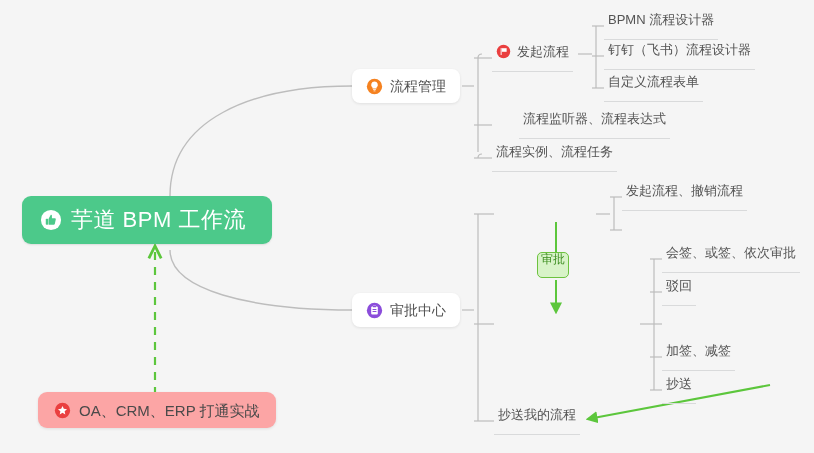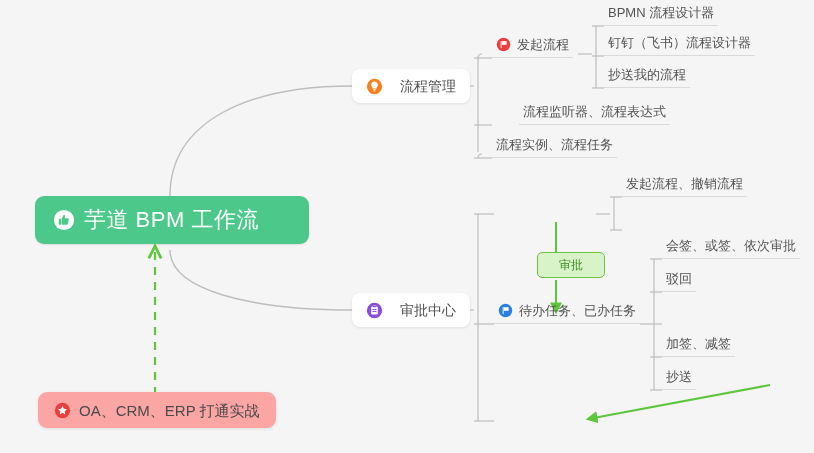--- a/index.html
+++ b/index.html
@@ -28,61 +28,61 @@
     color:#ffffff;
     font-size:22px;
     letter-spacing:.5px;
     white-space:nowrap;
     line-height:1;
   }
 
   
   .card-node{
     position:absolute;
-    display:flex;align-items:center;gap:17px;
+    display:flex;align-items:center;gap:7px;
     background:#ffffff;
     border-radius:8px;
     padding:0 14px;
     height:34px;
     box-shadow:0 1px 3px rgba(0,0,0,.09);
     box-sizing:border-box;
   }
   .card-label{
     color:#505050;
     font-size:14px;
     white-space:nowrap;
     line-height:1;
   }
 
   
   .leaf-node{
     position:absolute;
     display:flex;align-items:center;gap:6px;
-    height:26px;
+    height:40px;
     padding:0 4px 0 4px;
     border-bottom:1px solid #d9dadb;
     box-sizing:border-box;
     white-space:nowrap;
   }
   .leaf-label{
     color:#545454;
     font-size:13px;
     line-height:1;
     white-space:nowrap;
   }
 
   
   .badge-node{
     position:absolute;
-    display:flex;align-items:center;justify-content:center;
+    display:flex;justify-content:center;
     background:#d8f3c8;
     border:1px solid #6dc23f;
     border-radius:5px;
     height:26px;
-    padding:0 21px;
+    padding:0 3px;
     box-sizing:border-box;
   }
   .badge-label{color:#3f8f22;font-size:12px;line-height:1;white-space:nowrap;}
 
   
   .callout-node{
     position:absolute;
     display:flex;align-items:center;gap:8px;
     background:#fca5a5;
     border-radius:9px;
@@ -154,21 +154,21 @@
 
     <path d="M155,395 L155,246" fill="none" stroke="#5cc63c" stroke-width="2.2" stroke-dasharray="8 7" marker-end="url(#arrowGreenOpen)"></path>
 
     <path d="M556,222 L556,252" fill="none" stroke="#5cc63c" stroke-width="2"></path>
 
     <path d="M556,280 L556,312" fill="none" stroke="#5cc63c" stroke-width="2" marker-end="url(#arrowGreen)"></path>
 
     <path d="M770,385 L588,419" fill="none" stroke="#5cc63c" stroke-width="2" marker-end="url(#arrowGreen)"></path>
   </svg>
 
-  <div class="root-node" style="left:35px;top:196px;width:274px;">
+  <div class="root-node" style="left:22px;top:196px;width:250px;">
     <span class="icon ic-root">
       <svg viewBox="0 0 24 24" width="22" height="22">
         <circle cx="12" cy="12" r="11" fill="#ffffff"></circle>
         <path d="M9.4 10.6 L11.6 6.6 C11.9 6.0 12.8 6.1 13.0 6.8 L13.0 10.0 L16.2 10.0 C16.9 10.0 17.4 10.7 17.2 11.4 L16.2 16.2 C16.1 16.8 15.6 17.2 15.0 17.2 L9.4 17.2 Z" fill="#4cc98a"></path>
         <rect x="6.3" y="10.6" width="2.7" height="6.6" rx="0.8" fill="#4cc98a"></rect>
       </svg>
     </span>
     <span class="root-label">芋道 BPM 工作流</span>
   </div>
 
@@ -195,21 +195,21 @@
     <span class="leaf-label">发起流程</span>
   </div>
 
   <div class="leaf-node" style="left:604px;top:0px;">
     <span class="leaf-label">BPMN 流程设计器</span>
   </div>
   <div class="leaf-node" style="left:604px;top:30px;">
     <span class="leaf-label">钉钉（飞书）流程设计器</span>
   </div>
   <div class="leaf-node" style="left:604px;top:62px;">
-    <span class="leaf-label">抄送我的流程</span>
+    <span class="leaf-label">自定义流程表单</span>
   </div>
 
   <div class="leaf-node" style="left:492px;top:99px;margin-left:27px;">
     <span class="leaf-label">流程监听器、流程表达式</span>
   </div>
   <div class="leaf-node" style="left:492px;top:132px;">
     <span class="leaf-label">流程实例、流程任务</span>
   </div>
 
   <div class="card-node" style="left:352px;top:293px;">
@@ -224,44 +224,37 @@
       </svg>
     </span>
     <span class="card-label">审批中心</span>
   </div>
 
 
   <div class="leaf-node" style="left:622px;top:171px;">
     <span class="leaf-label">发起流程、撤销流程</span>
   </div>
 
-  <div class="leaf-node" style="left:494px;top:298px;">
-    <span class="icon ic-sm">
-      <svg viewBox="0 0 20 20" width="15" height="15">
-        <circle cx="10" cy="10" r="9" fill="#2b7fe0"></circle>
-        <rect x="6.2" y="5.2" width="1.3" height="9.6" rx="0.6" fill="#ffffff"></rect>
-        <path d="M7.8 5.6 L14.2 5.6 L14.2 10.4 L7.8 10.4 Z" fill="#ffffff"></path>
-      </svg>
-    </span>
-    <span class="leaf-label">待办任务、已办任务</span>
-  </div>
 
   <div class="leaf-node" style="left:662px;top:233px;">
     <span class="leaf-label">会签、或签、依次审批</span>
   </div>
   <div class="leaf-node" style="left:662px;top:266px;">
     <span class="leaf-label">驳回</span>
   </div>
   <div class="leaf-node" style="left:662px;top:331px;">
     <span class="leaf-label">加签、减签</span>
   </div>
   <div class="leaf-node" style="left:662px;top:364px;">
     <span class="leaf-label">抄送</span>
   </div>
 
+  <div class="leaf-node" style="left:494px;top:395px;">
+    <span class="leaf-label">抄送我的流程</span>
+  </div>
 
   <div class="badge-node" style="left:537px;top:252px;">
     <span class="badge-label">审批</span>
   </div>
 
   <div class="callout-node" style="left:38px;top:392px;">
     <span class="icon ic-md">
       <svg viewBox="0 0 20 20" width="17" height="17">
         <circle cx="10" cy="10" r="9" fill="#ea3f3f"></circle>
         <path d="M10 4.6 L11.55 8.05 L15.3 8.45 L12.5 10.95 L13.3 14.7 L10 12.75 L6.7 14.7 L7.5 10.95 L4.7 8.45 L8.45 8.05 Z" fill="#ffffff"></path>

